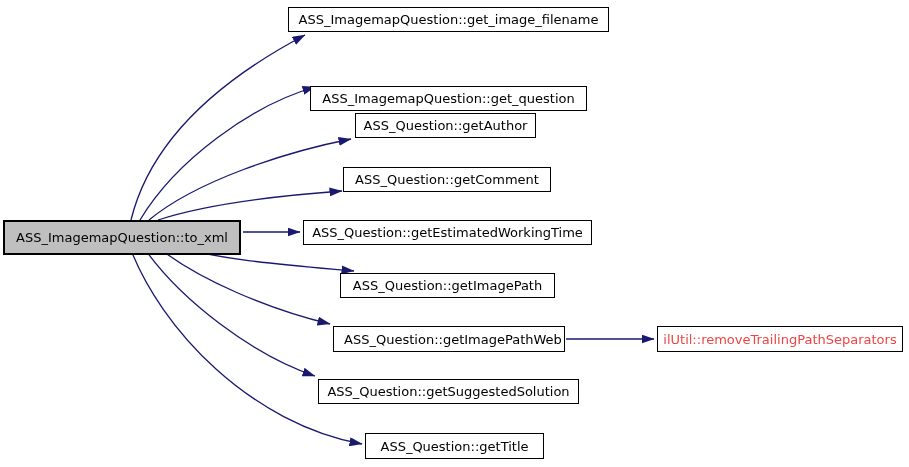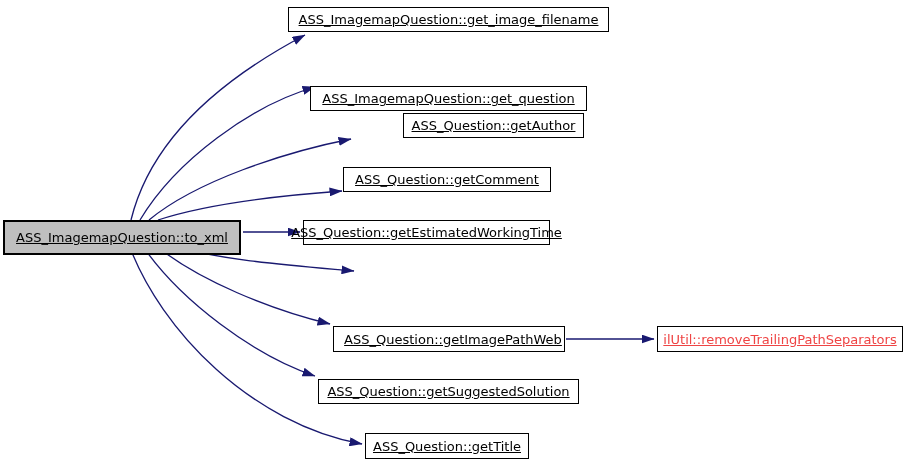--- a/index.html
+++ b/index.html
@@ -23,21 +23,20 @@
     display: flex;
     align-items: center;
     justify-content: center;
     border: 1px solid #000000;
     background: #ffffff;
     color: #000000;
     font-size: 13px;
     line-height: 1;
     white-space: nowrap;
     cursor: pointer;
-    text-decoration: underline;
   }
   .node.main {
     border-width: 2px;
     cursor: default;
   }
   .edge {
     fill: none;
     stroke-width: 1.3px;
   }
 </style>
@@ -61,20 +60,21 @@
         <path d="M155,245 C199,281 272,310 330,324" class="edge" stroke="#191970" marker-end="url(#arrowhead)"></path>
         <path d="M142,245 C180,301 255,356 315,376" class="edge" stroke="#191970" marker-end="url(#arrowhead)"></path>
         <path d="M129,245 C161,331 252,424 362,444" class="edge" stroke="#191970" marker-end="url(#arrowhead)"></path>
         <path d="M566,339 L654,339" class="edge" stroke="#191970" marker-end="url(#arrowhead)"></path>
       </g>
   </svg>
 
 <div class="node main" style="left: 3px; top: 220px; width: 238px; height: 35px; border-color: rgb(0, 0, 0); background: rgb(191, 191, 191); color: rgb(0, 0, 0);">ASS_ImagemapQuestion::to_xml</div>
     <div class="node" style="left: 288px; top: 7px; width: 321px; height: 25px; border-color: rgb(0, 0, 0); background: rgb(255, 255, 255); color: rgb(0, 0, 0);">ASS_ImagemapQuestion::get_image_filename</div>
     <div class="node" style="left: 310px; top: 60px; width: 277px; height: 25px; border-color: rgb(0, 0, 0); background: rgb(255, 255, 255); color: rgb(0, 0, 0); margin-top: 26px;">ASS_ImagemapQuestion::get_question</div>
-    <div class="node" style="left: 355px; top: 113px; width: 181px; height: 25px; border-color: rgb(0, 0, 0); background: rgb(255, 255, 255); color: rgb(0, 0, 0); margin-left: 48px;">ASS_Question::getAuthor</div>
+    <div class="node" style="left: 355px; top: 113px; width: 181px; height: 25px; border-color: rgb(0, 0, 0); background: rgb(255, 255, 255); color: rgb(0, 0, 0);">ASS_Question::getAuthor</div>
     <div class="node" style="left: 343px; top: 167px; width: 208px; height: 25px; border-color: rgb(0, 0, 0); background: rgb(255, 255, 255); color: rgb(0, 0, 0);">ASS_Question::getComment</div>
-    <div class="node" style="left: 303px; top: 220px; width: 247px; height: 25px; border-color: rgb(0, 0, 0); background: rgb(255, 255, 255); color: rgb(0, 0, 0);">ASS_Question::getEstimatedWorkingTime</div>
+    <div class="node" style="left: 303px; top: 220px; width: 289px; height: 25px; border-color: rgb(0, 0, 0); background: rgb(255, 255, 255); color: rgb(0, 0, 0);">ASS_Question::getEstimatedWorkingTime</div>
+    <div class="node" style="left: 340px; top: 273px; width: 215px; height: 25px; border-color: rgb(0, 0, 0); background: rgb(255, 255, 255); color: rgb(0, 0, 0);">ASS_Question::getImagePath</div>
     <div class="node" style="left: 333px; top: 326px; width: 232px; height: 26px; border-color: rgb(0, 0, 0); background: rgb(255, 255, 255); color: rgb(0, 0, 0); padding-left: 8px;">ASS_Question::getImagePathWeb</div>
     <div class="node" style="left: 657px; top: 326px; width: 246px; height: 26px; border-color: rgb(0, 0, 0); background: rgb(255, 255, 255); color: #ef4444;">ilUtil::removeTrailingPathSeparators</div>
     <div class="node" style="left: 318px; top: 379px; width: 261px; height: 25px; border-color: rgb(0, 0, 0); background: rgb(255, 255, 255); color: rgb(0, 0, 0);">ASS_Question::getSuggestedSolution</div>
-    <div class="node" style="left: 365px; top: 433px; width: 164px; height: 26px; border-color: rgb(0, 0, 0); background: rgb(255, 255, 255); color: rgb(0, 0, 0);">ASS_Question::getTitle</div>
+    <div class="node" style="left: 365px; top: 433px; width: 179px; height: 26px; border-color: rgb(0, 0, 0); background: rgb(255, 255, 255); color: rgb(0, 0, 0);">ASS_Question::getTitle</div>
   </div>
 
 </body></html>

